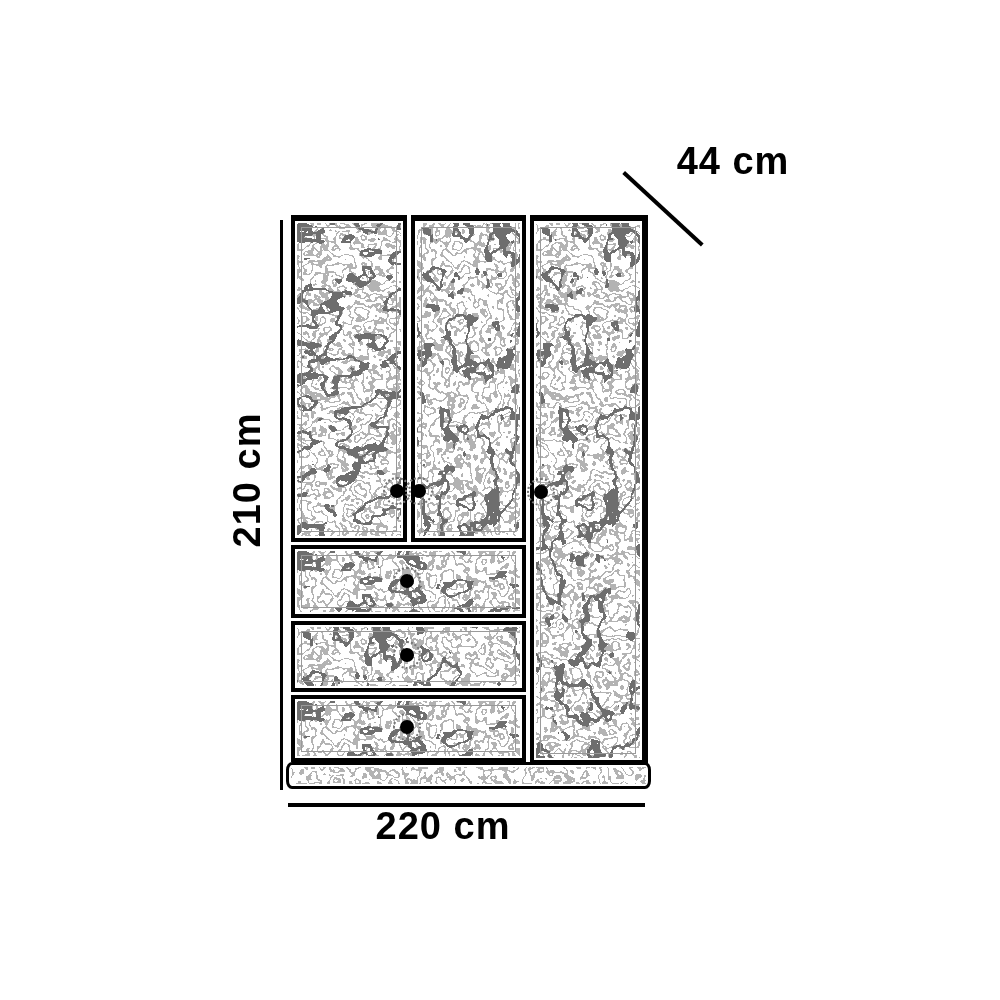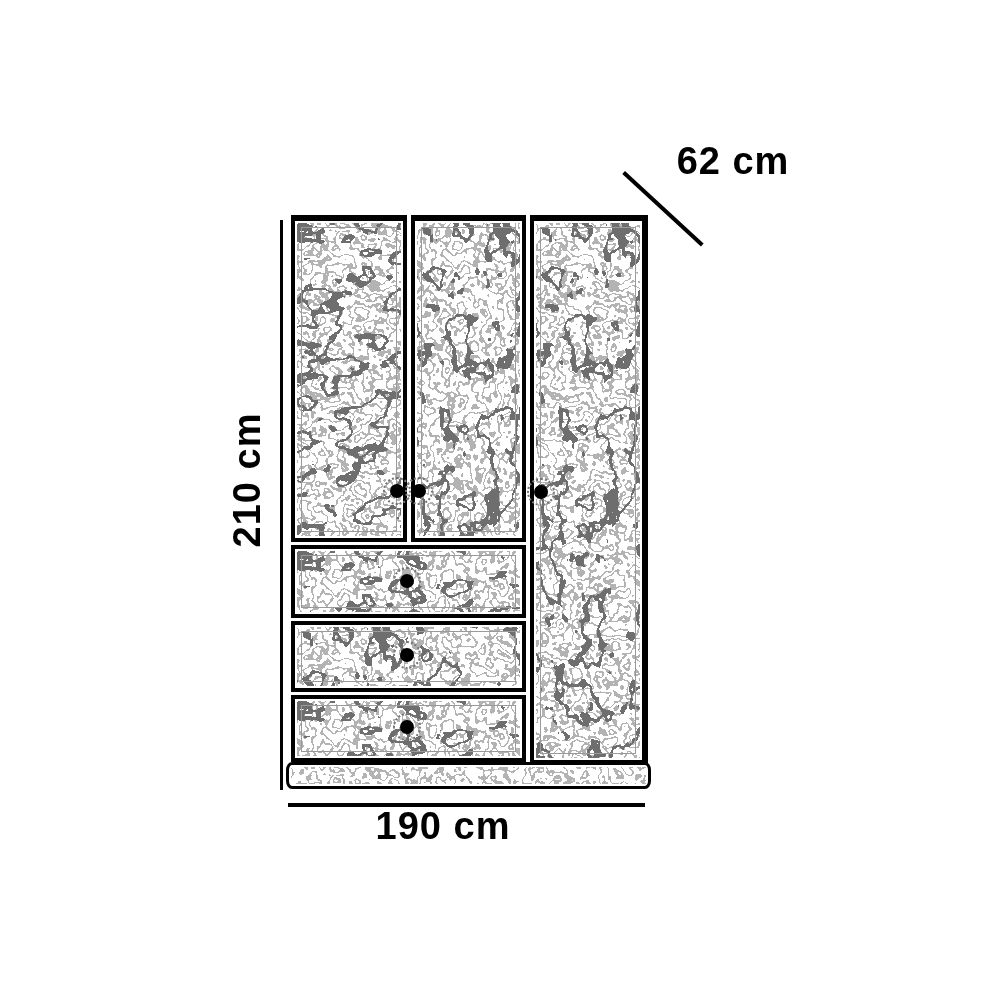--- a/index.html
+++ b/index.html
@@ -151,18 +151,18 @@
   </div>
 
   <div class="knob knob-door-left"></div>
   <div class="knob knob-door-middle"></div>
   <div class="knob knob-door-right"></div>
   <div class="knob knob-drawer-1"></div>
   <div class="knob knob-drawer-2"></div>
   <div class="knob knob-drawer-3"></div>
 
   <div class="dimline dimline-width"></div>
-  <div class="dim-label label-width">190 cm</div>
+  <div class="dim-label label-width">220 cm</div>
 
   <div class="dimline dimline-depth"></div>
-  <div class="dim-label label-depth">62 cm</div>
+  <div class="dim-label label-depth">44 cm</div>
 
 </div>
 
 </body></html>

